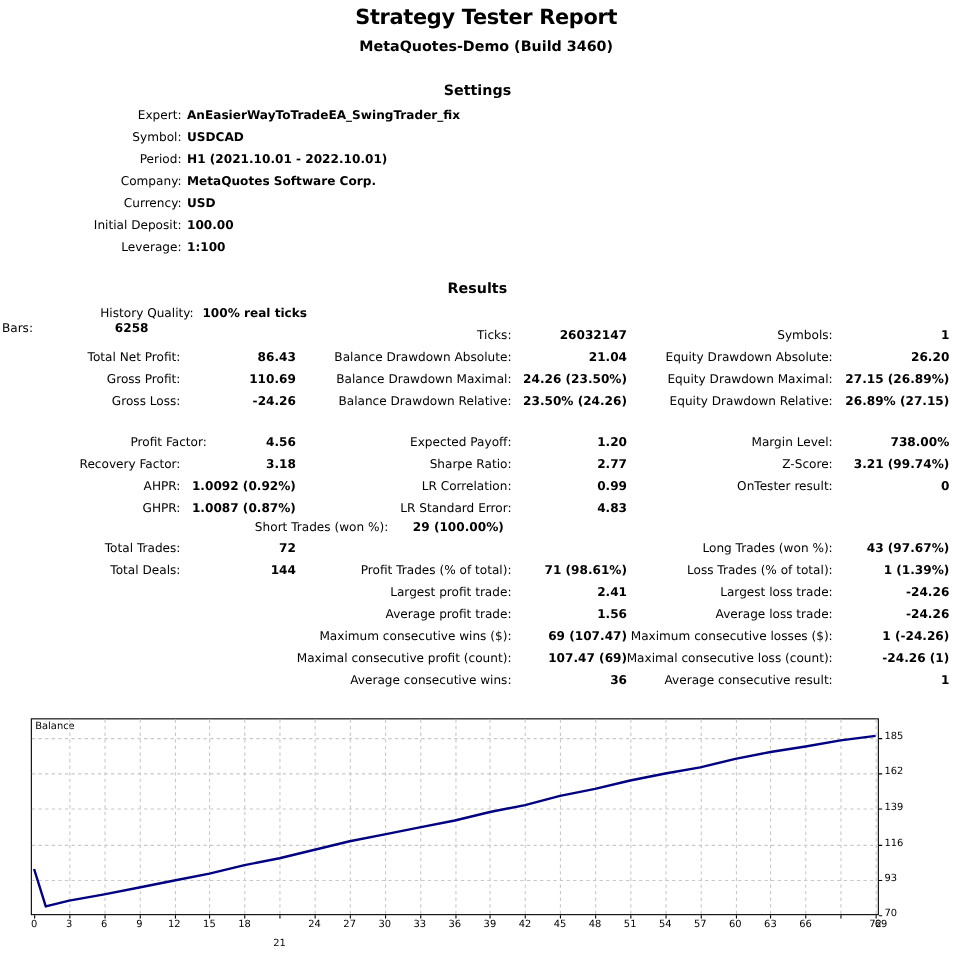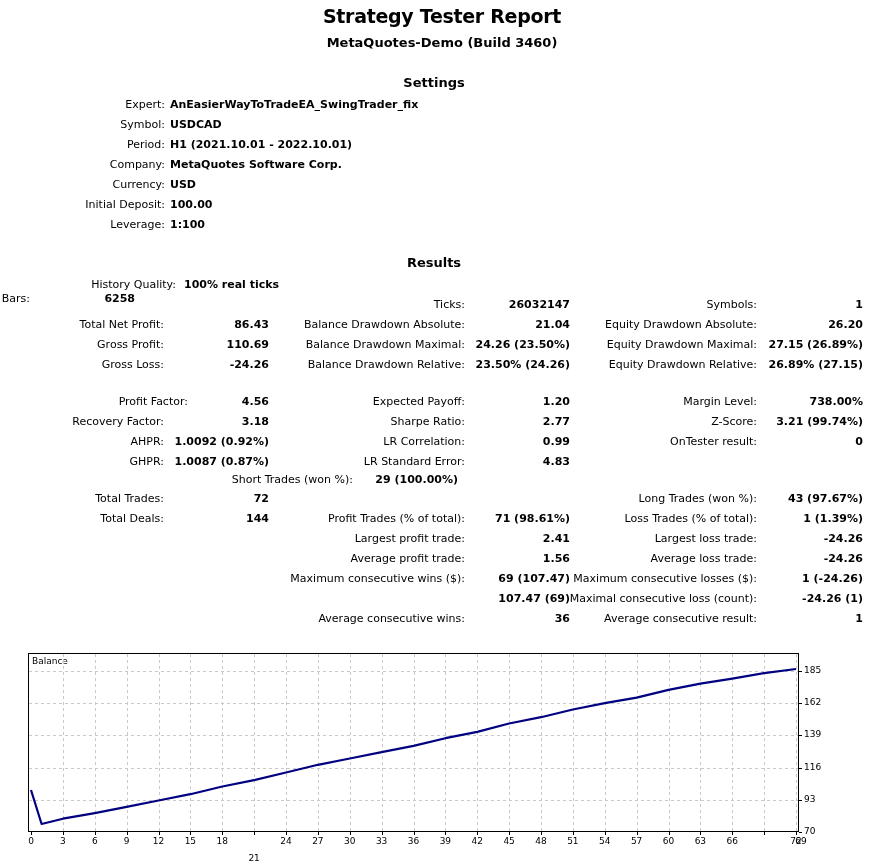--- a/index.html
+++ b/index.html
@@ -147,20 +147,21 @@
     </div>
     <div class="row" style="top: 551px; left: 0px; width: 884px;">
       <span class="lbl" style="right: 419px;">Average profit trade:</span>
       <span class="val r" style="right: 314px;">1.56</span>
     </div>
     <div class="row" style="top: 571px; left: 0px; width: 884px;">
       <span class="lbl" style="right: 419px;">Maximum consecutive wins ($):</span>
       <span class="val r" style="right: 314px;">69 (107.47)</span>
     </div>
     <div class="row" style="top: 591px; left: 0px; width: 884px;">
+      <span class="lbl" style="right: 419px;">Maximal consecutive profit (count):</span>
       <span class="val r" style="right: 314px;">107.47 (69)</span>
     </div>
     <div class="row" style="top: 611px; left: 0px; width: 884px;">
       <span class="lbl" style="right: 419px;">Average consecutive wins:</span>
       <span class="val r" style="right: 314px;">36</span>
     </div>
     <div class="row" style="top: 297px; left: 0px; width: 884px;">
       <span class="lbl" style="right: 127px;">Symbols:</span>
       <span class="val r" style="right: 21px;">1</span>
     </div>

